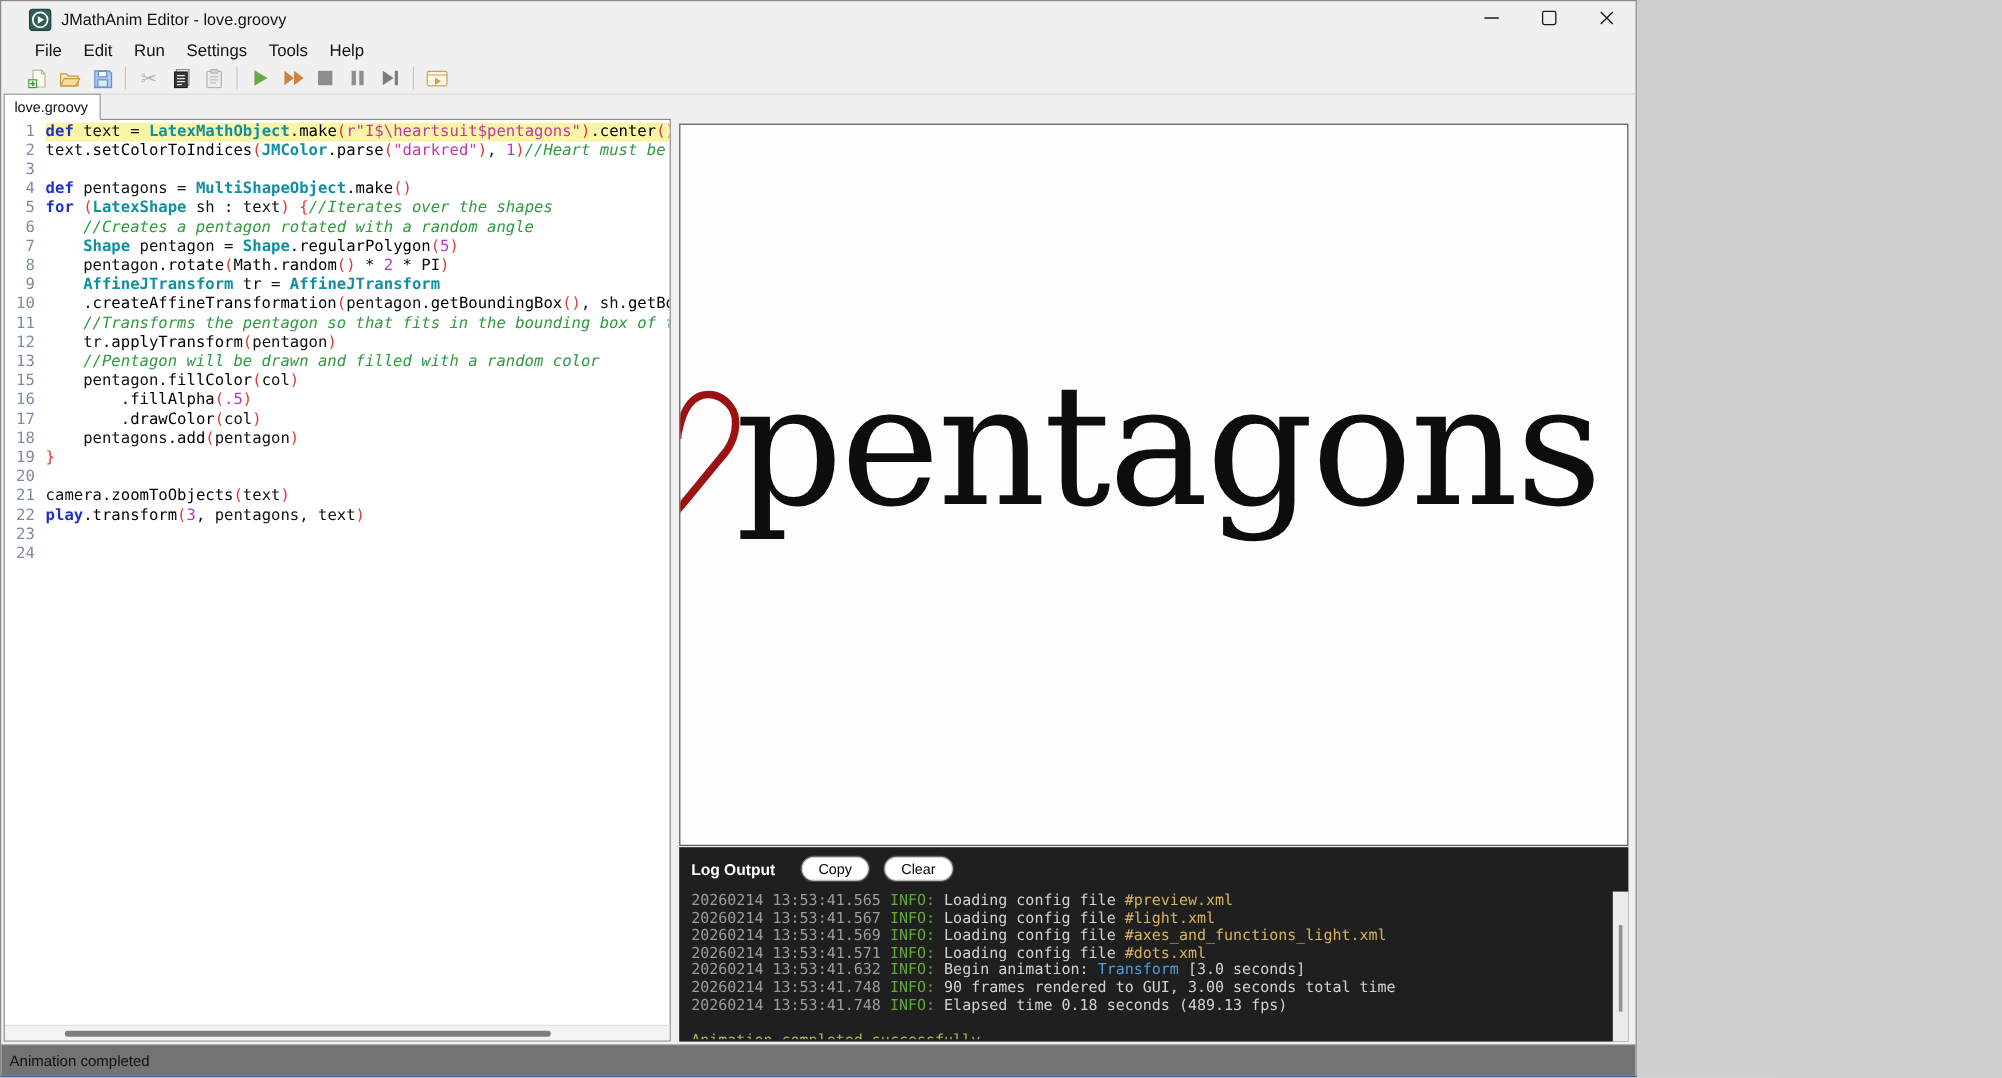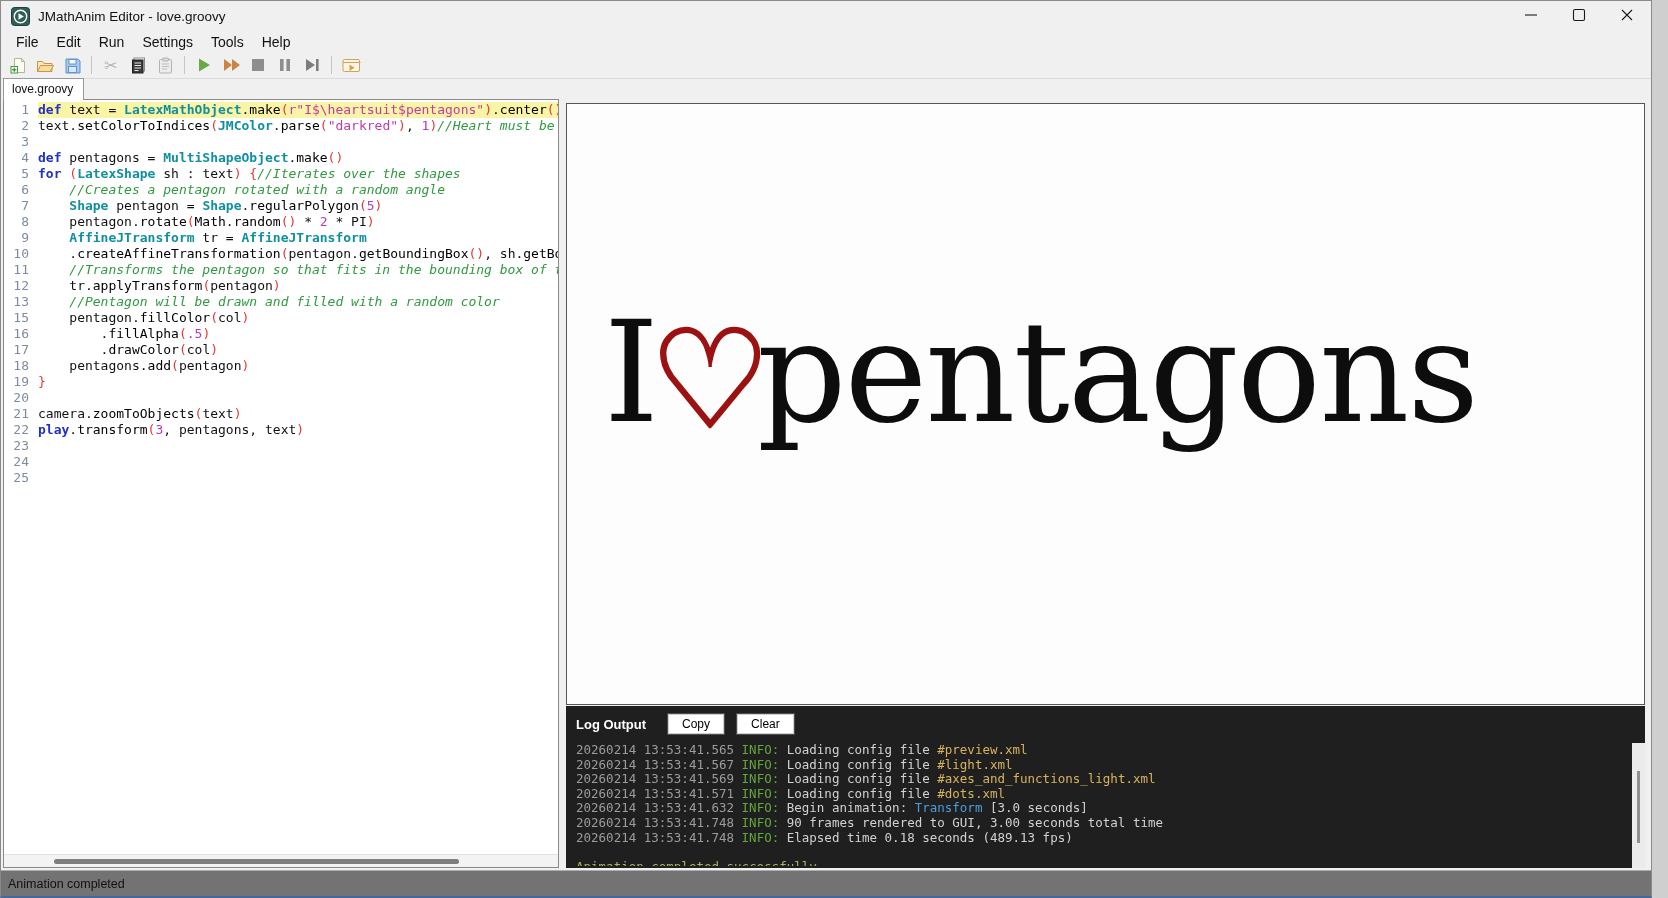--- a/index.html
+++ b/index.html
@@ -1,19 +1,19 @@
 <!DOCTYPE html>
 <html><head>
 <meta charset="utf-8">
 <style>
   html,body{margin:0;padding:0;background:#cfcfcf;}
   *{box-sizing:border-box;}
-  .window{position:relative;width:1652px;height:898px;background:#f0f0f0;
+  .window{position:relative;width:1364px;height:898px;background:#f0f0f0;
     font-family:"Liberation Sans",sans-serif;color:#111;overflow:hidden;
-    border:1px solid #8a8a8a;border-bottom:2px solid #44689a;}
+    border:1px solid #8a8a8a;border-bottom:2px solid #44689a;padding-left:13px;}
   
   .titlebar{height:30px;display:flex;align-items:center;padding-left:10px;gap:8px;font-size:13.5px;}
   .app-icon{width:19px;height:19px;display:inline-flex;}
   .win-controls{margin-left:auto;display:flex;height:30px;}
   .wc-btn{width:48px;height:30px;border:none;background:transparent;display:flex;align-items:center;justify-content:center;padding:0;}
   
   .menubar{height:21px;display:flex;align-items:center;padding-left:6px;font-size:14px;}
   .menu-item{padding:2px 9px;}
   
   .toolbar{height:27px;display:flex;align-items:center;padding-left:4px;gap:1px;border-bottom:1px solid #dcdcdc;}
@@ -42,21 +42,21 @@
   .hscroll{position:absolute;left:0;right:0;bottom:0;height:13px;background:#f3f3f3;border-top:1px solid #e2e2e2;}
   .hthumb{position:absolute;left:50px;width:405px;top:4px;height:5px;border-radius:3px;background:#7e7e7e;}
   
   .right-panel{position:absolute;left:565px;top:78px;right:6px;bottom:28px;margin-top:24px;}
   .preview{position:absolute;left:0;right:0;top:0;height:602px;background:#fdfdfd;border:1px solid #565656;display:flex;align-items:center;justify-content:center;overflow:hidden;}
   .preview-text{font-family:"DejaVu Serif",serif;font-size:140px;color:#0d0d0d;letter-spacing:-2px;transform:translate(-65px,-32px);white-space:nowrap;}
   .heart{font-family:"DejaVu Sans",sans-serif;font-size:0.97em;position:relative;top:0.05em;margin:0 -12px 0 -8px;-webkit-text-stroke:3px currentColor;}
   .logpanel{position:absolute;left:0;right:0;top:603px;bottom:0;background:#1f1f1f;}
   .loghead{display:flex;align-items:center;gap:13px;padding:8px 0 0 10px;}
   .log-title{color:#fff;font-weight:bold;font-size:13px;}
-  .logbtn{background:#fff;color:#000;border:1px solid #cfcfcf;border-radius:0;font-size:12px;font-family:"Liberation Sans",sans-serif;padding:2px 13px;box-shadow:0 0 0 1px #ffffff33;}
+  .logbtn{background:#fff;color:#000;border:1px solid #cfcfcf;border-radius:10px;font-size:12px;font-family:"Liberation Sans",sans-serif;padding:2px 13px;box-shadow:0 0 0 1px #ffffff33;}
   .logbtn:first-of-type{margin-left:9px;}
   .logbody{position:absolute;left:10px;right:24px;top:37px;bottom:2px;font-family:"DejaVu Sans Mono","Liberation Mono",monospace;font-size:12.5px;line-height:14.6px;white-space:pre;overflow:hidden;}
   .log-line{height:14.6px;}
   .lg-ts{color:#9c9c9c;}
   .lg-info{color:#63a63c;}
   .lg-msg,.lg-msg2{color:#d2d2d2;}
   .lg-file{color:#d7b35e;}
   .lg-anim{color:#4f9dd6;}
   .lg-ok{color:#a7b35f;text-align:right;}
   .vscroll{position:absolute;right:0;top:37px;bottom:0;width:13px;background:#ebebeb;}
@@ -300,24 +300,20 @@
             <span class="ct"><span class="tk-kw">play</span><span class="tk-pl">.</span><span class="tk-fn">transform</span><span class="tk-pa">(</span><span class="tk-nu">3</span><span class="tk-pl">, pentagons, text</span><span class="tk-pa">)</span></span>
           </div>
           <div class="cl-row">
             <span class="ln">23</span>
             <span class="ct"></span>
           </div>
           <div class="cl-row">
             <span class="ln">24</span>
             <span class="ct"></span>
           </div>
-          <div class="cl-row">
-            <span class="ln">25</span>
-            <span class="ct"></span>
-          </div>
         </div>
       <div class="hscroll">
         <div class="hthumb"></div>
       </div>
     </div>
   </div>
 
   <div class="right-panel">
     <div class="preview">
       <div class="preview-text"><span>I</span><span class="heart" style="color: rgb(156, 18, 18);">♡</span><span>pentagons</span></div>

